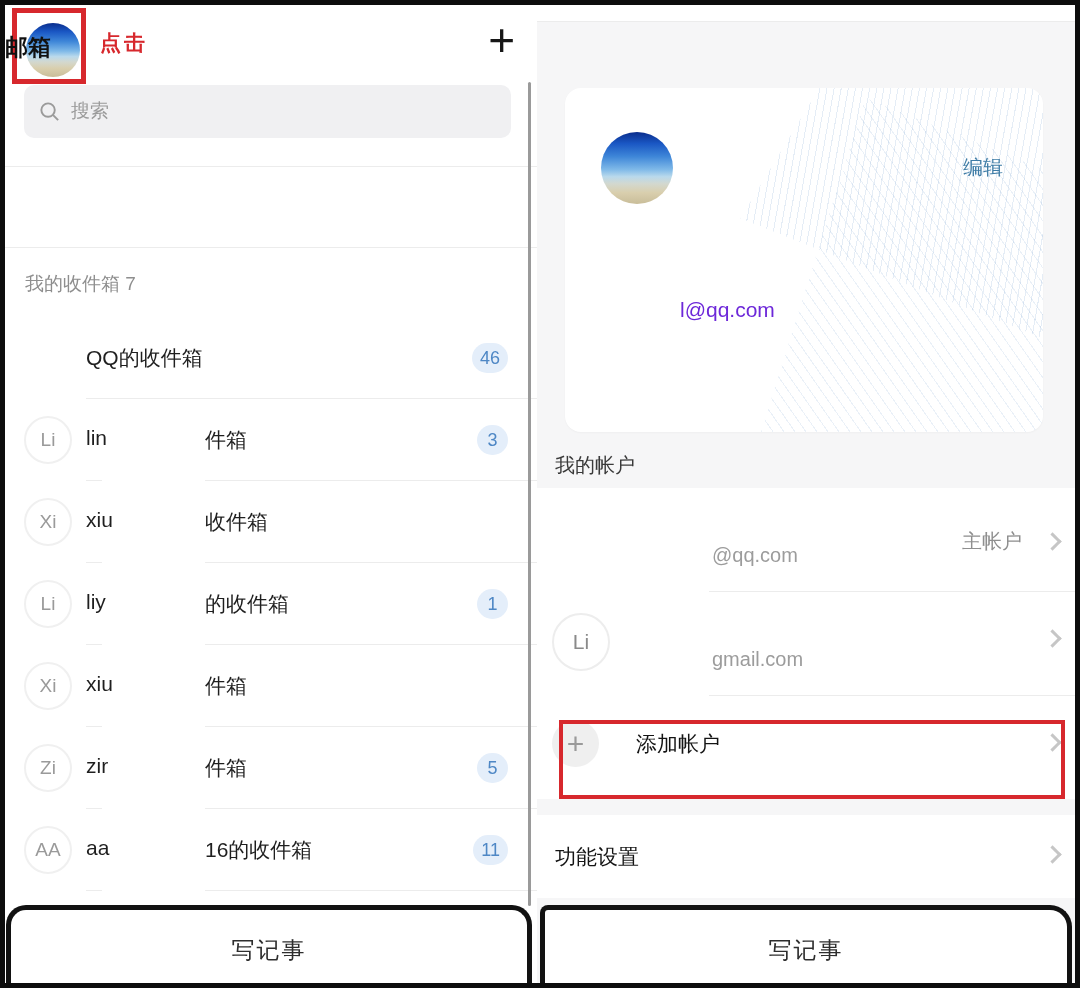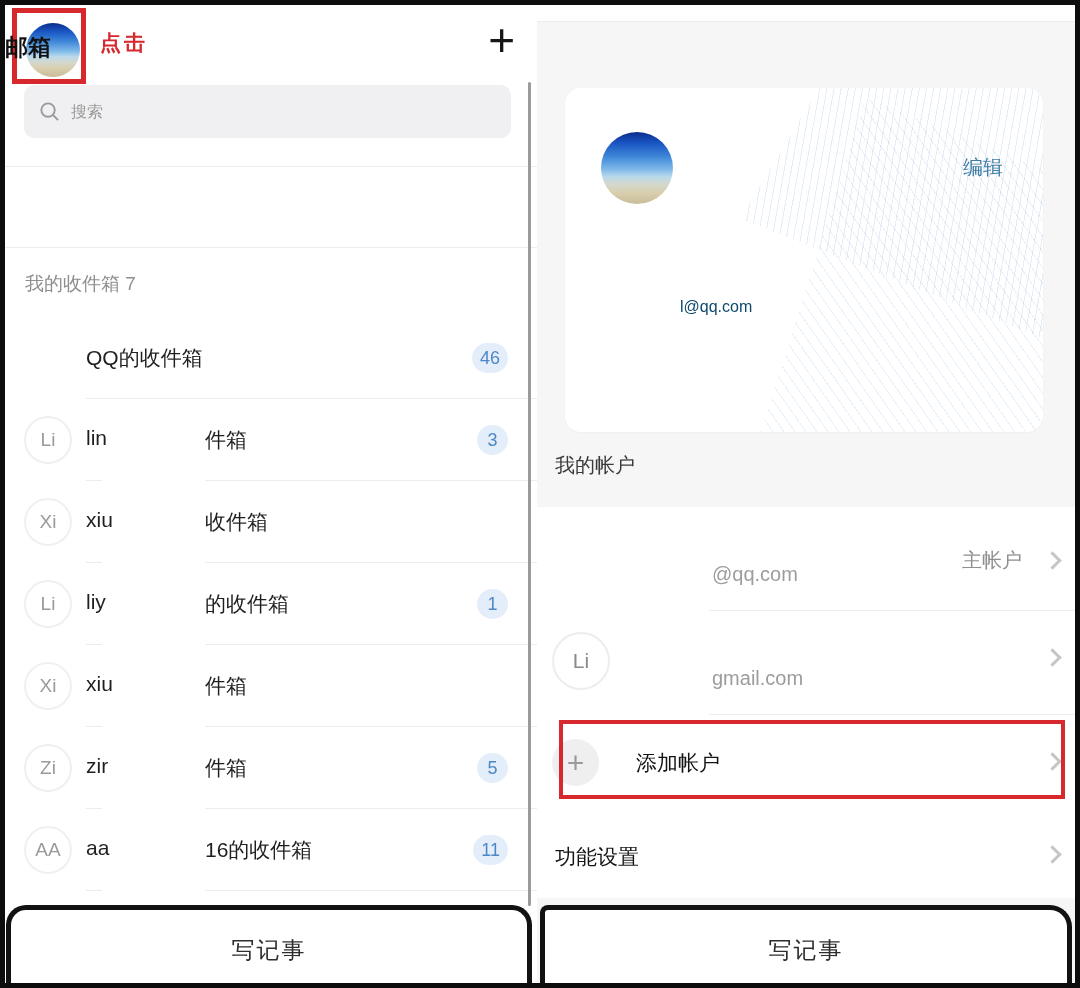--- a/index.html
+++ b/index.html
@@ -10,21 +10,21 @@
   .left-panel { position:absolute; left:5px; top:5px; width:532px; height:978px; background:#fff; overflow:hidden; }
 
   .lp-avatar { position:absolute; left:21px; top:18px; width:54px; height:54px; border-radius:50%; }
   .photo-av { background: linear-gradient(180deg,#0a2d8c 0%,#1a57c4 16%,#3e86d8 34%,#7fb9e8 52%,#b9d9ec 62%,#d3d8cf 72%,#d9cfae 84%,#c9bd99 100%); }
   .red-box-avatar { position:absolute; left:7px; top:3px; width:74px; height:76px; border:5px solid #d7282d; pointer-events:none; }
   .click-hint { position:absolute; left:95px; top:24px; font-size:21px; font-weight:bold; color:#d7282d; letter-spacing:3px; }
   .lp-title { position:absolute; left:0; top:27px; width:100%; text-align:left; font-size:23px; font-weight:600; color:#111; }
   .lp-add { position:absolute; right:22px; top:12px; font-size:46px; font-weight:200; color:#161616; line-height:46px; }
 
   .search-bar { position:absolute; left:19px; top:80px; width:487px; height:53px; background:#f0f0f2; border-radius:10px; display:flex; align-items:center; padding:0 14px; }
-  .search-input { border:none; outline:none; background:transparent; font-size:16px; color:#444; margin-left:10px; width:400px; font-family:Liberation Serif, serif; }
+  .search-input { border:none; outline:none; background:transparent; font-size:19px; color:#444; margin-left:10px; width:400px; font-family:Liberation Mono, monospace; }
   .search-input::placeholder { color:#9a9a9a; }
 
   .hairline { position:absolute; left:0; width:100%; height:1px; background:#ececec; }
 
   .allinbox-row { position:absolute; left:0; top:162px; width:100%; height:80px; background:#fff; }
   .inbox-icon { position:absolute; left:26px; top:15px; width:46px; height:45px; border-radius:10px;
      background:linear-gradient(180deg,#f6c169 0%,#f6c169 42%,#f09d10 42%,#ee9a12 100%); }
   .inbox-icon::after { content:""; position:absolute; left:12px; top:17px; width:22px; height:14px; background:#fcf0d8; border-radius:0 0 5px 5px; }
   .allinbox-label { position:absolute; left:86px; top:26px; font-size:22px; color:#161616; }
   .badge { position:absolute; right:29px; top:26px; min-width:31px; height:30px; padding:0 8px; border-radius:15px; background:#e4eefa; color:#4e87c5; font-size:18px; line-height:30px; text-align:center; }
@@ -54,25 +54,25 @@
 
   .profile-card { position:absolute; left:28px; top:83px; width:478px; height:344px; background:#fff; border-radius:16px; overflow:hidden; box-shadow:0 1px 2px rgba(0,0,0,0.03); }
   .mesh-a { position:absolute; right:-50px; top:-40px; width:430px; height:310px;
      background:repeating-linear-gradient(100deg, rgba(125,165,210,0.20) 0 1px, transparent 1px 7px);
      clip-path:polygon(42% 0, 100% 0, 100% 100%, 18% 55%); }
   .mesh-b { position:absolute; right:-20px; top:10px; width:470px; height:360px;
      background:repeating-linear-gradient(55deg, rgba(125,165,210,0.16) 0 1px, transparent 1px 9px);
      clip-path:polygon(58% 0, 100% 22%, 100% 100%, 34% 100%); }
   .pc-avatar { position:absolute; left:36px; top:44px; width:72px; height:72px; border-radius:50%; }
   .pc-edit { position:absolute; right:40px; top:66px; font-size:20px; color:#3e7ca6; }
-  .pc-email { position:absolute; left:115px; top:210px; font-size:16px; color:#0c4a6e; }
+  .pc-email { position:absolute; left:115px; top:210px; font-size:21px; color:#6d28d9; }
 
   .rp-section-label { position:absolute; left:18px; top:447px; font-size:20px; color:#3a3a3a; }
 
-  .accounts-block { position:absolute; left:0; top:502px; width:100%; height:311px; background:#fff; }
+  .accounts-block { position:absolute; left:0; top:483px; width:100%; height:311px; background:#fff; }
   .acc-row { position:relative; width:100%; height:104px; }
   .acc-avatar { position:absolute; left:15px; top:21px; width:58px; height:58px; border-radius:50%; background:#fff; border:2px solid #ededed; color:#8a8a8a; font-size:21px; display:flex; align-items:center; justify-content:center; }
   .acc-avatar.photo { border:none; }
   .acc-email { position:absolute; left:175px; top:56px; font-size:20px; color:#9c9c9c; }
   .acc-right { position:absolute; right:16px; top:40px; display:flex; align-items:center; gap:24px; }
   .acc-tag { font-size:20px; color:#8f8f8f; }
   .chev { width:13px; height:13px; border-top:3px solid #c6c6c6; border-right:3px solid #c6c6c6; transform:rotate(45deg); display:inline-block; }
   .acc-divider { position:absolute; left:172px; right:0; bottom:0; height:1px; background:#ececec; }
 
   .add-row { position:relative; width:100%; height:103px; }

